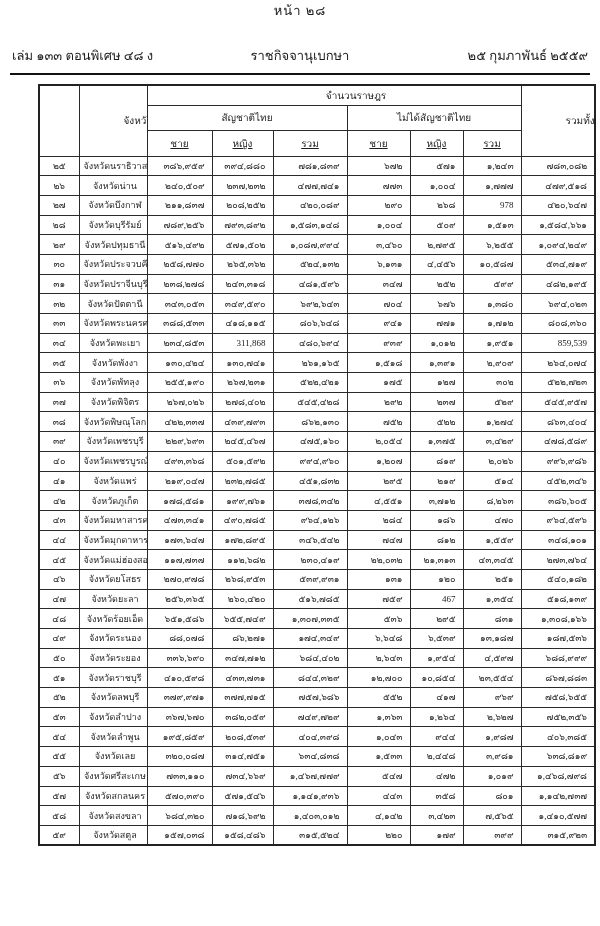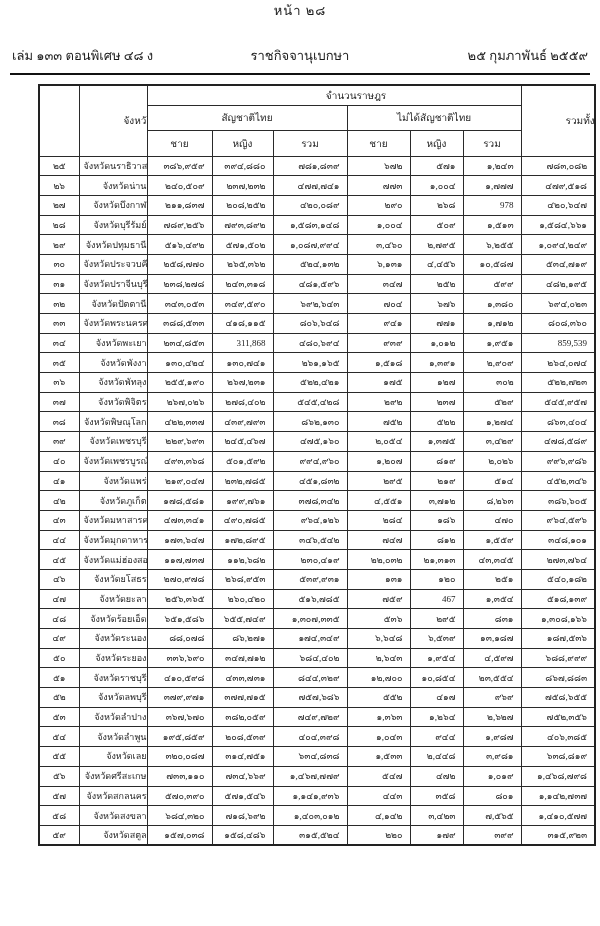--- a/index.html
+++ b/index.html
@@ -43,24 +43,24 @@
     overflow: hidden;
     white-space: nowrap;
   }
   table.pop th {
     font-size: 10px;
     text-align: center;
     vertical-align: middle;
   }
   tr.hrow1 th { height: 20px; padding-left: 44px; }
   tr.hrow2 th { height: 25px; }
-  tr.hrow3 th { height: 26px; }
+  tr.hrow3 th { height: 26px; text-decoration: underline; }
   table.pop td { height: 19.7px; font-size: 9px; }
   td.c-num  { text-align: center; }
-  td.c-prov { text-align: right; padding-left: 4px; font-size: 9.5px; }
+  td.c-prov { text-align: center; padding-left: 4px; font-size: 9.5px; }
   td.c-val  { text-align: right; padding-right: 7px; }
 </style>
 </head>
 <body>
 
 <div class="page-label">หน้า ๒๘</div>
 
 <div class="meta-row">
   <div class="meta-left">เล่ม ๑๓๓ ตอนพิเศษ ๔๘ ง</div>
   <div class="meta-center">ราชกิจจานุเบกษา</div>

